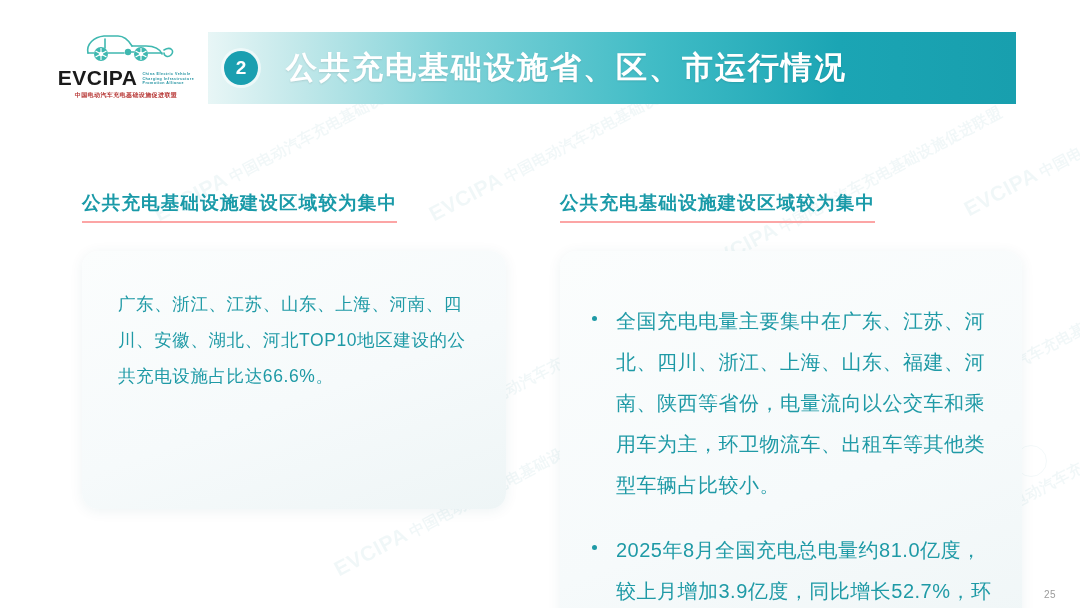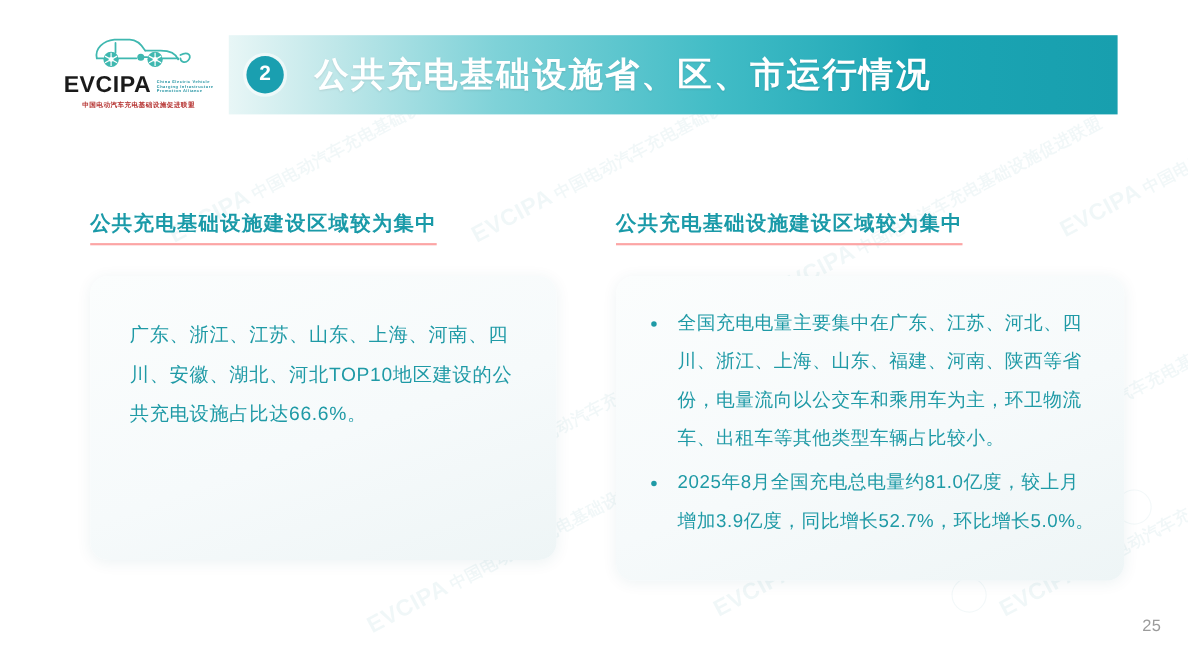--- a/index.html
+++ b/index.html
@@ -212,41 +212,42 @@
   .bullets {
     list-style: none;
     margin: 0;
     padding: 0;
   }
   .bullet {
     position: relative;
     padding-left: 30px;
     margin-bottom: 6px;
     color: #1f9aa6;
-    font-size: 17px;
+    font-size: 20px;
     line-height: 2.05;
     letter-spacing: 0.5px;
+    margin-top: 24px;
   }
   .bullet::before {
     content: "";
     position: absolute;
     left: 6px;
     top: 15px;
     width: 5px;
     height: 5px;
     border-radius: 50%;
     background: #1f9aa6;
   }
 
   
   .page-num {
     position: absolute;
     right: 24px;
-    bottom: 30px;
-    font-size: 15px;
+    bottom: 8px;
+    font-size: 10px;
     color: #9b9b9b;
     z-index: 3;
     letter-spacing: 0.5px;
   }
 </style>
 </head>
 <body>
 
 <div class="slide">
 

